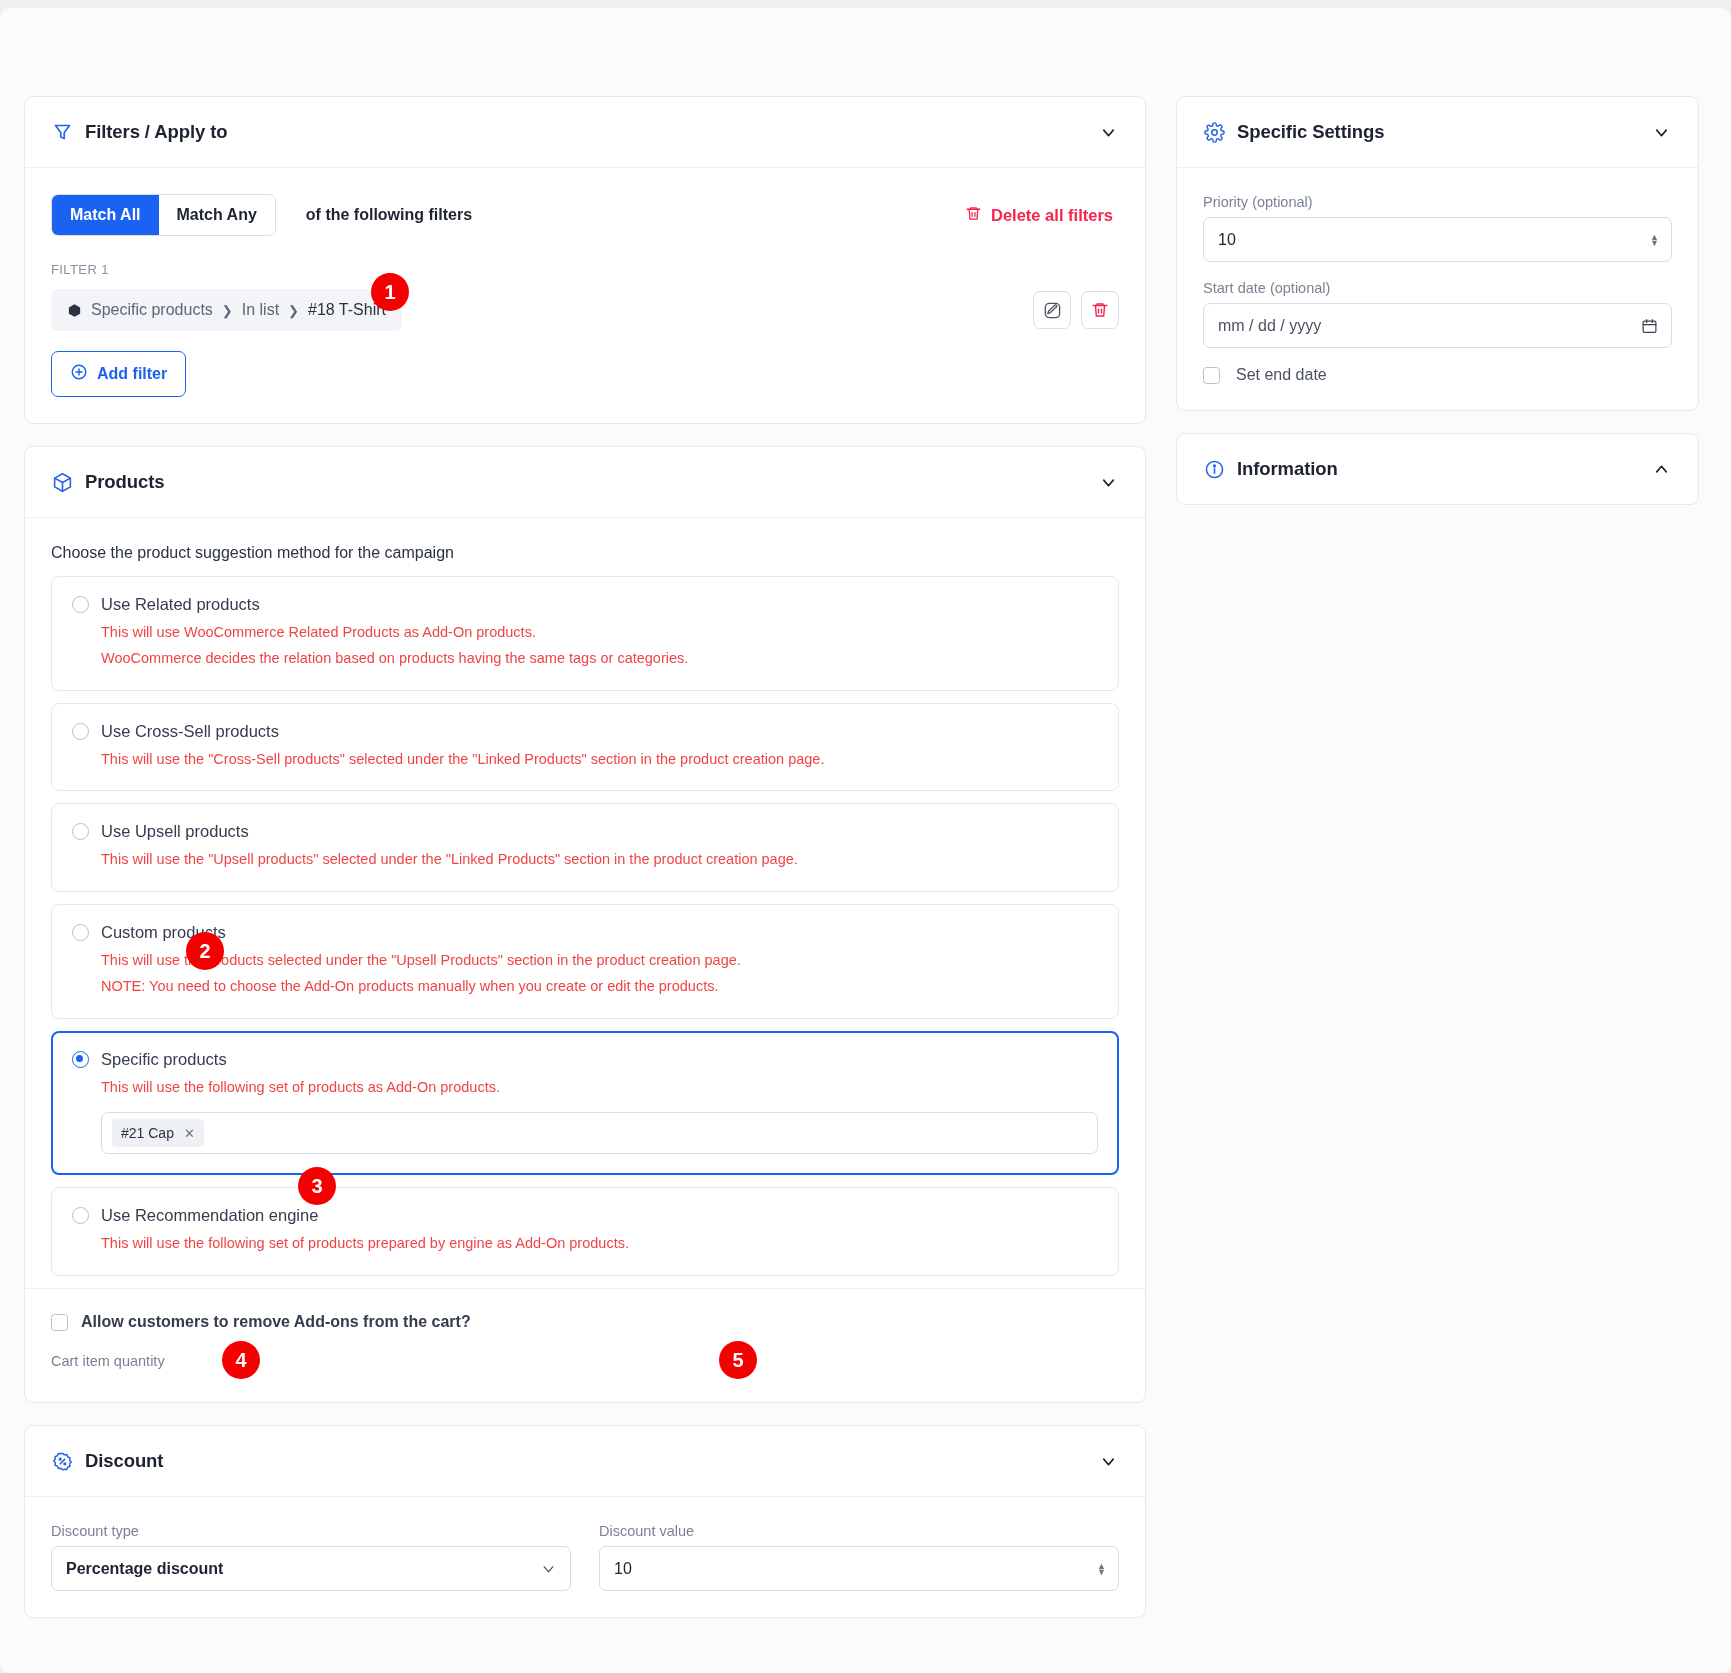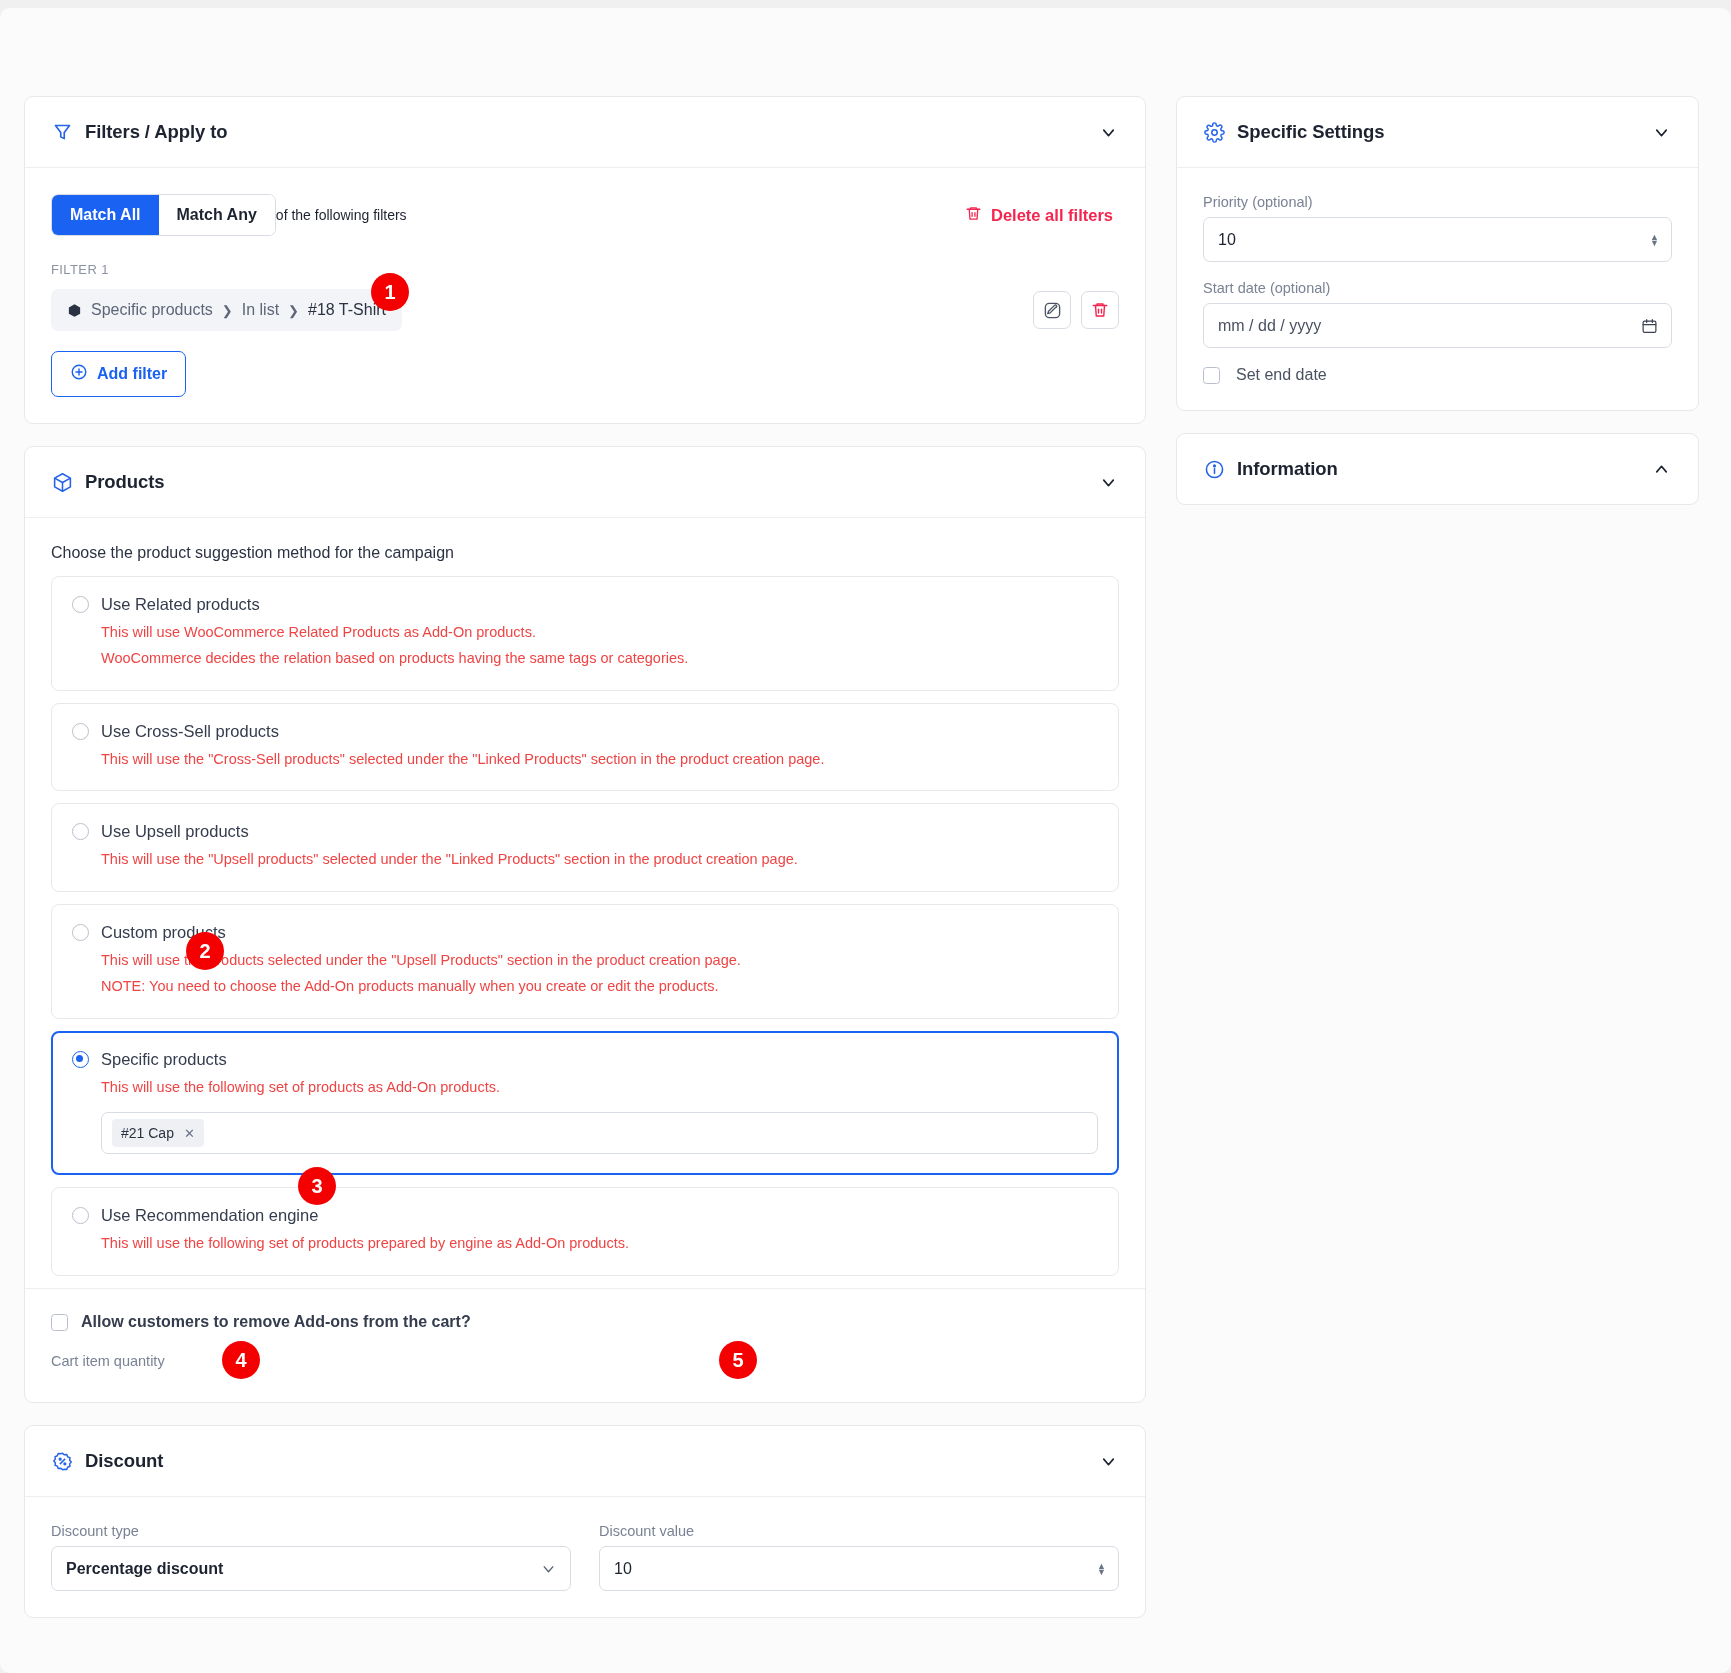--- a/index.html
+++ b/index.html
@@ -81,24 +81,24 @@
   .seg-btn {
     padding: 0 18px;
     display: inline-flex; align-items: center;
     font-size: 16px; font-weight: 700;
     background: #fff; color: #1d2330;
     border: none; cursor: pointer;
     font-family: inherit;
   }
   .seg-btn.on { background: #1a62f2; color: #fff; }
   .seg-note {
-    margin-left: 0;
-    font-size: 14px;
+    margin-left: 30px;
+    font-size: 16px;
     color: #1d2330;
-    font-weight: 400;
+    font-weight: 700;
   }
   .del-all {
     margin-left: auto;
     display: inline-flex; align-items: center; gap: 9px;
     color: #f4254f;
     font-size: 16.5px; font-weight: 700;
     cursor: pointer; background: none; border: none;
     font-family: inherit;
   }
   .filter-label {

